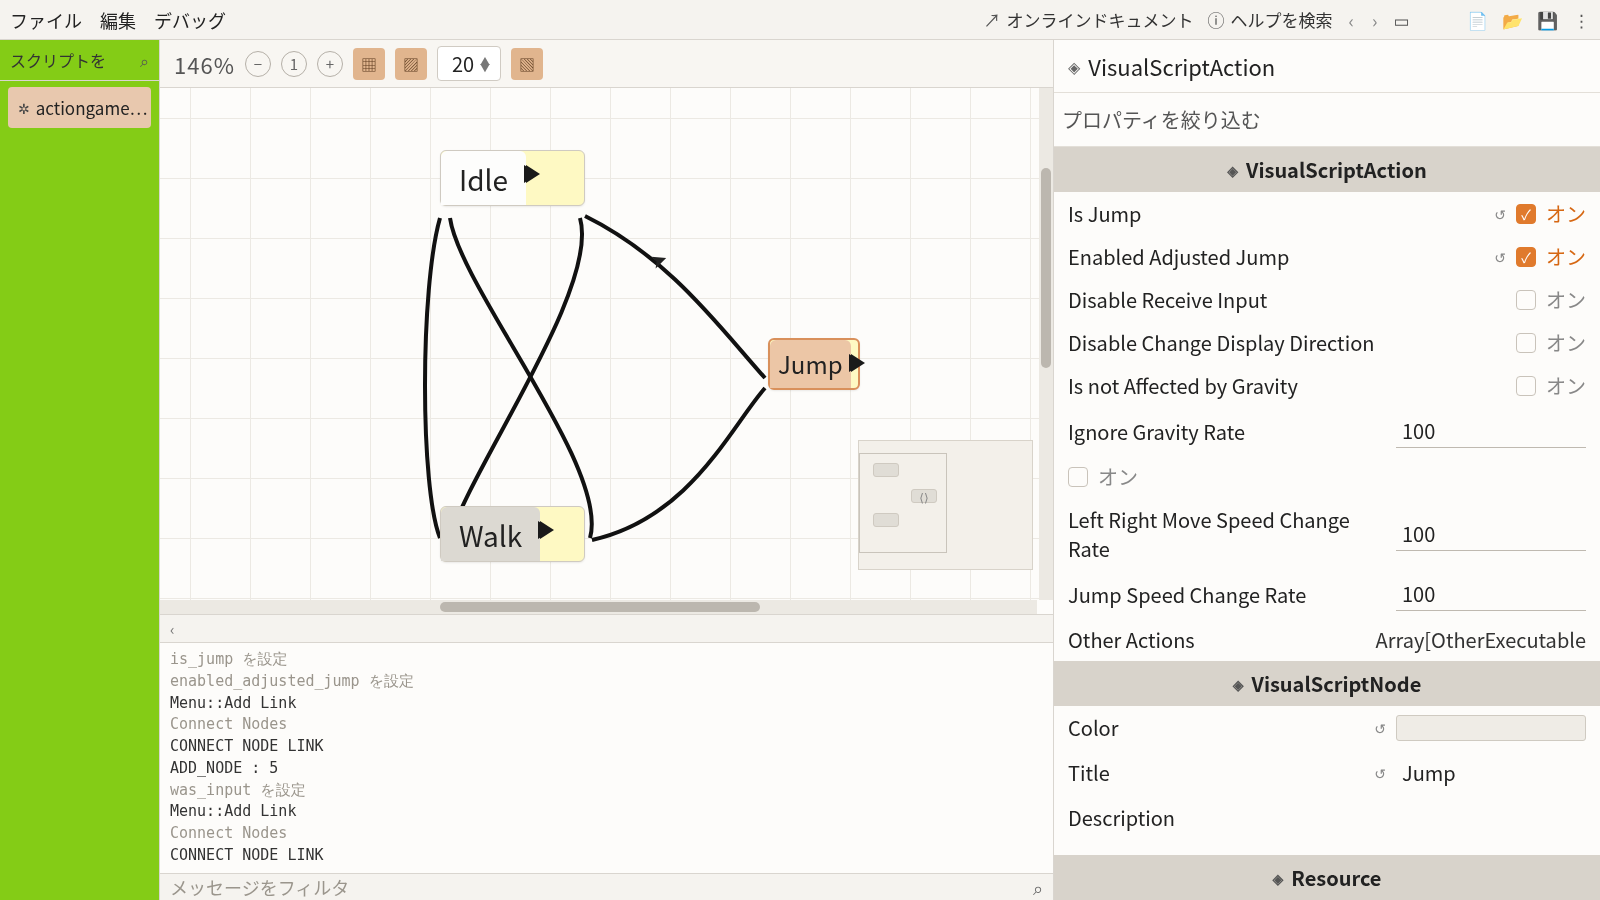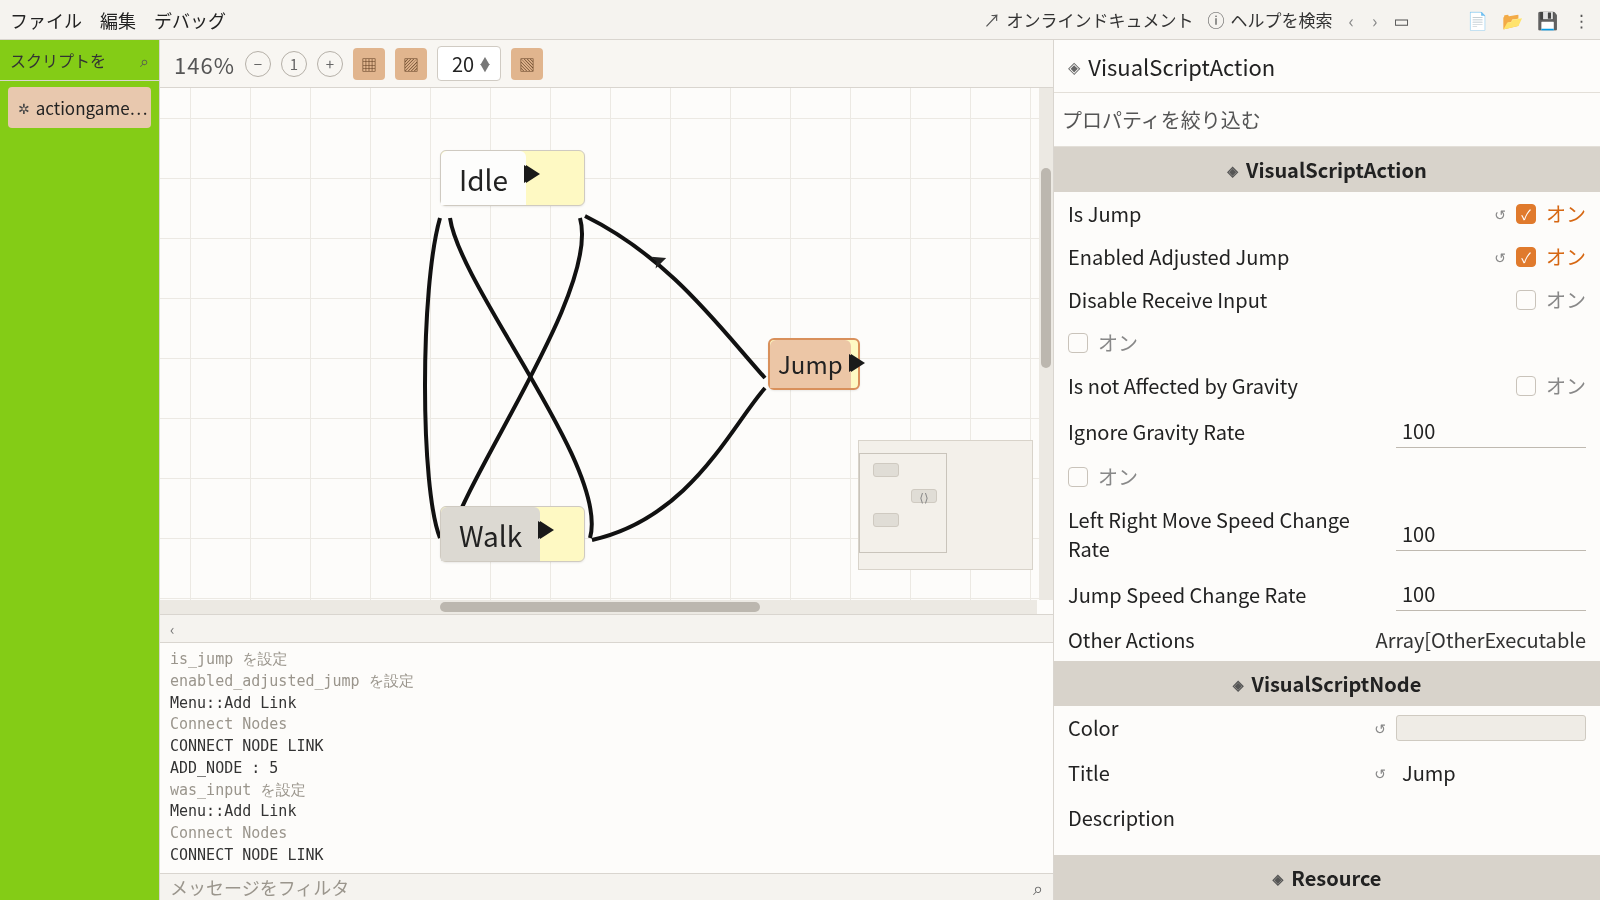--- a/index.html
+++ b/index.html
@@ -443,20 +443,21 @@
         <span class="reset">↺</span>
         <span class="chk on">✓</span>
         <span class="onlbl on">オン</span>
       </div>
       <div class="prow">
         <span class="lbl">Disable Receive Input</span>
         <span class="chk"></span>
         <span class="onlbl">オン</span>
       </div>
       <div class="prow">
+        <span class="lbl">Disable Change Display Direction</span>
         <span class="chk"></span>
         <span class="onlbl">オン</span>
       </div>
       <div class="prow">
         <span class="lbl">Is not Affected by Gravity</span>
         <span class="chk"></span>
         <span class="onlbl">オン</span>
       </div>
       <div class="prow">
         <span class="lbl">Ignore Gravity Rate</span>

